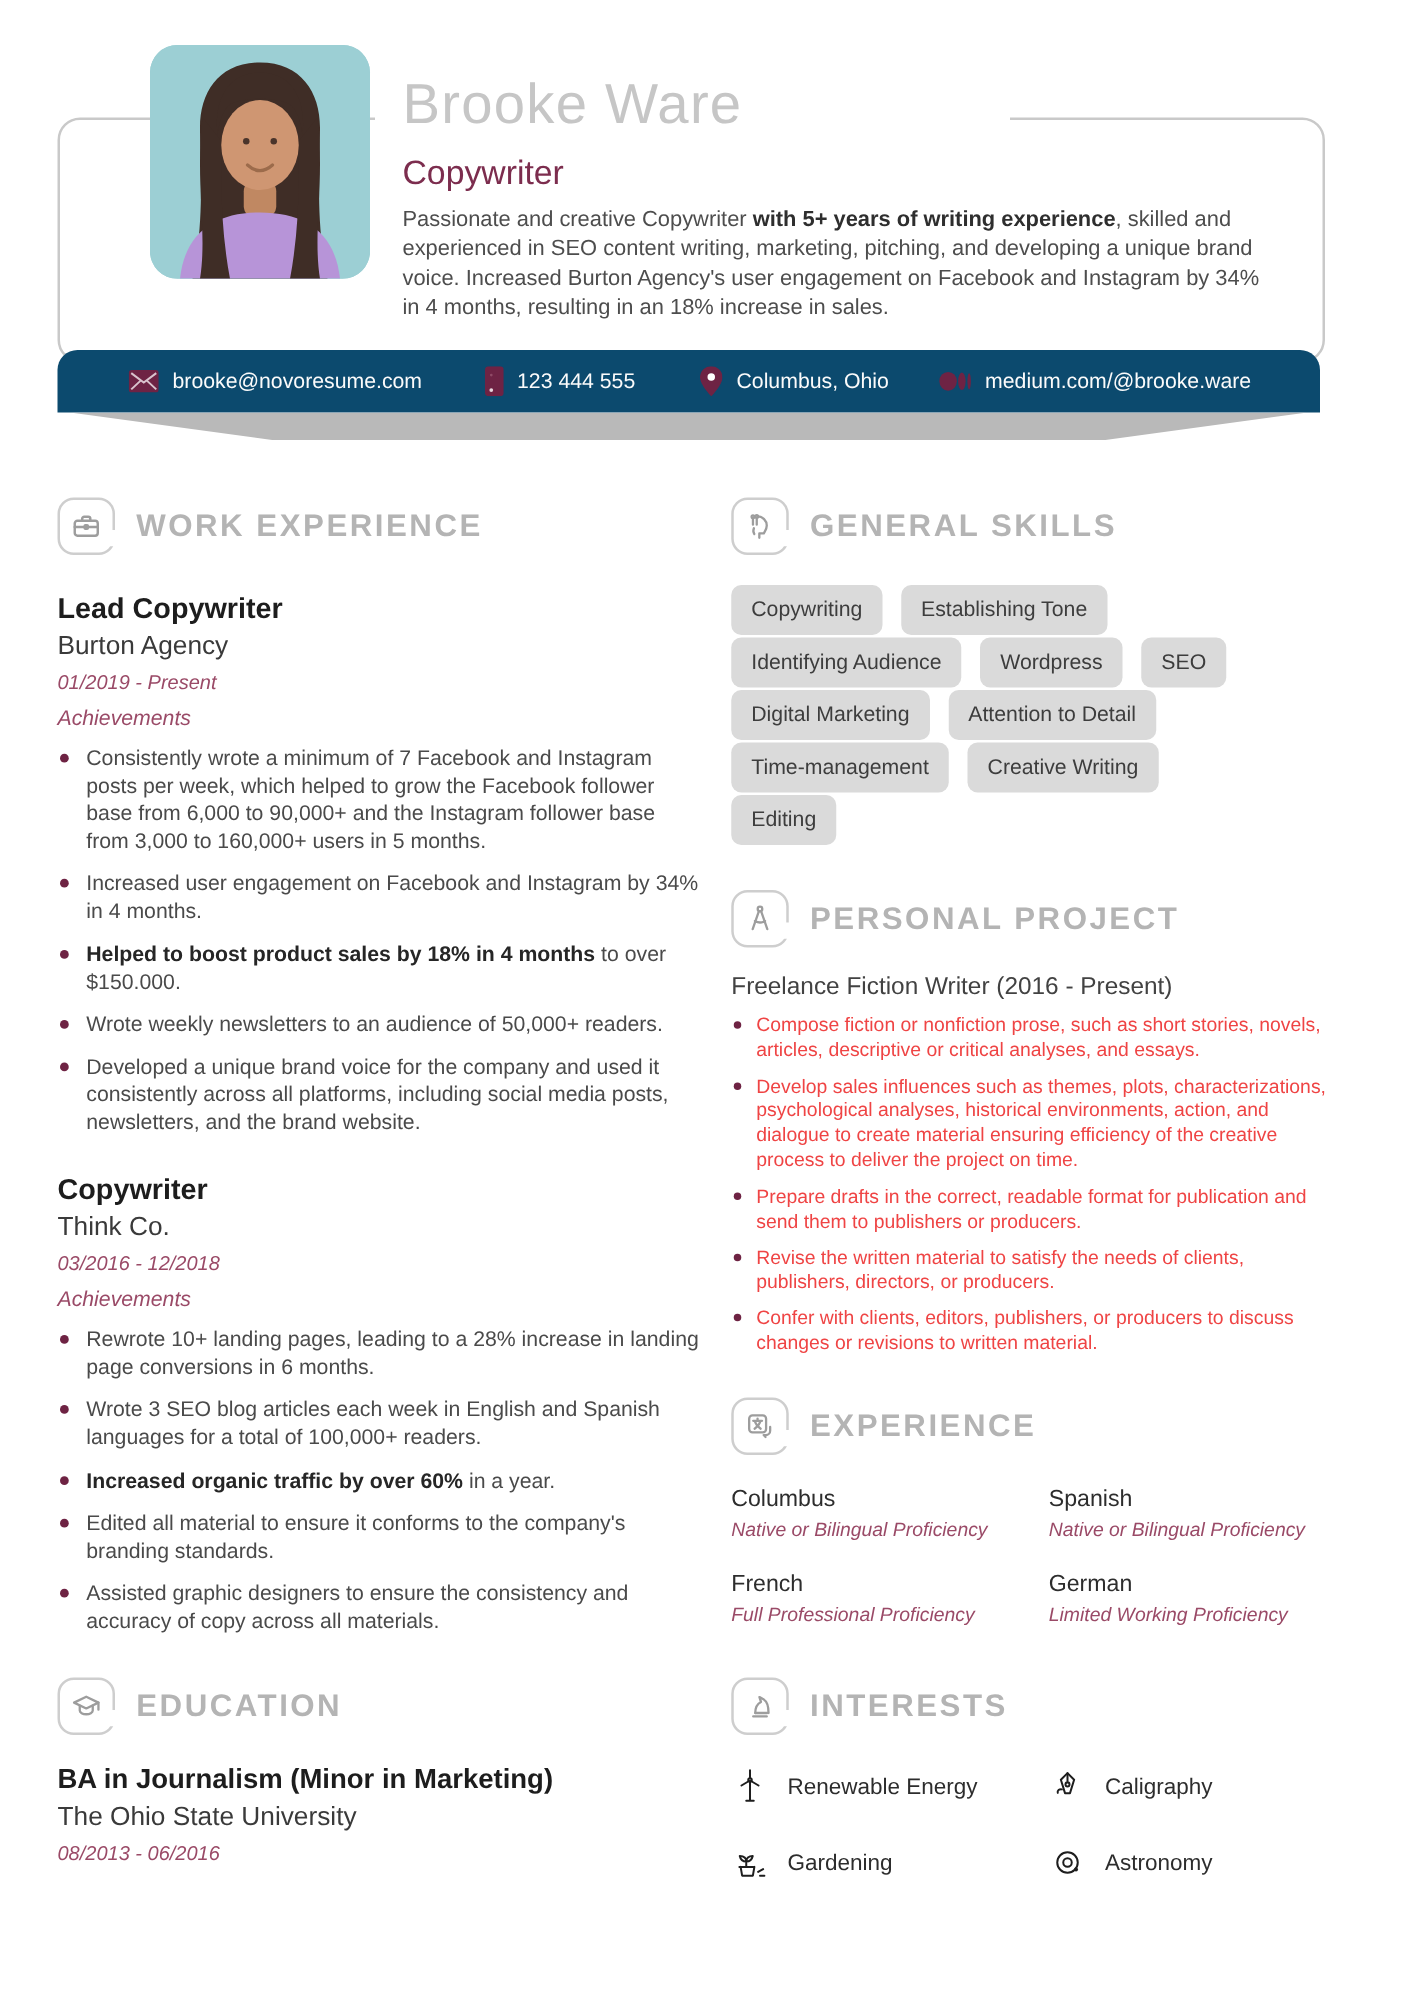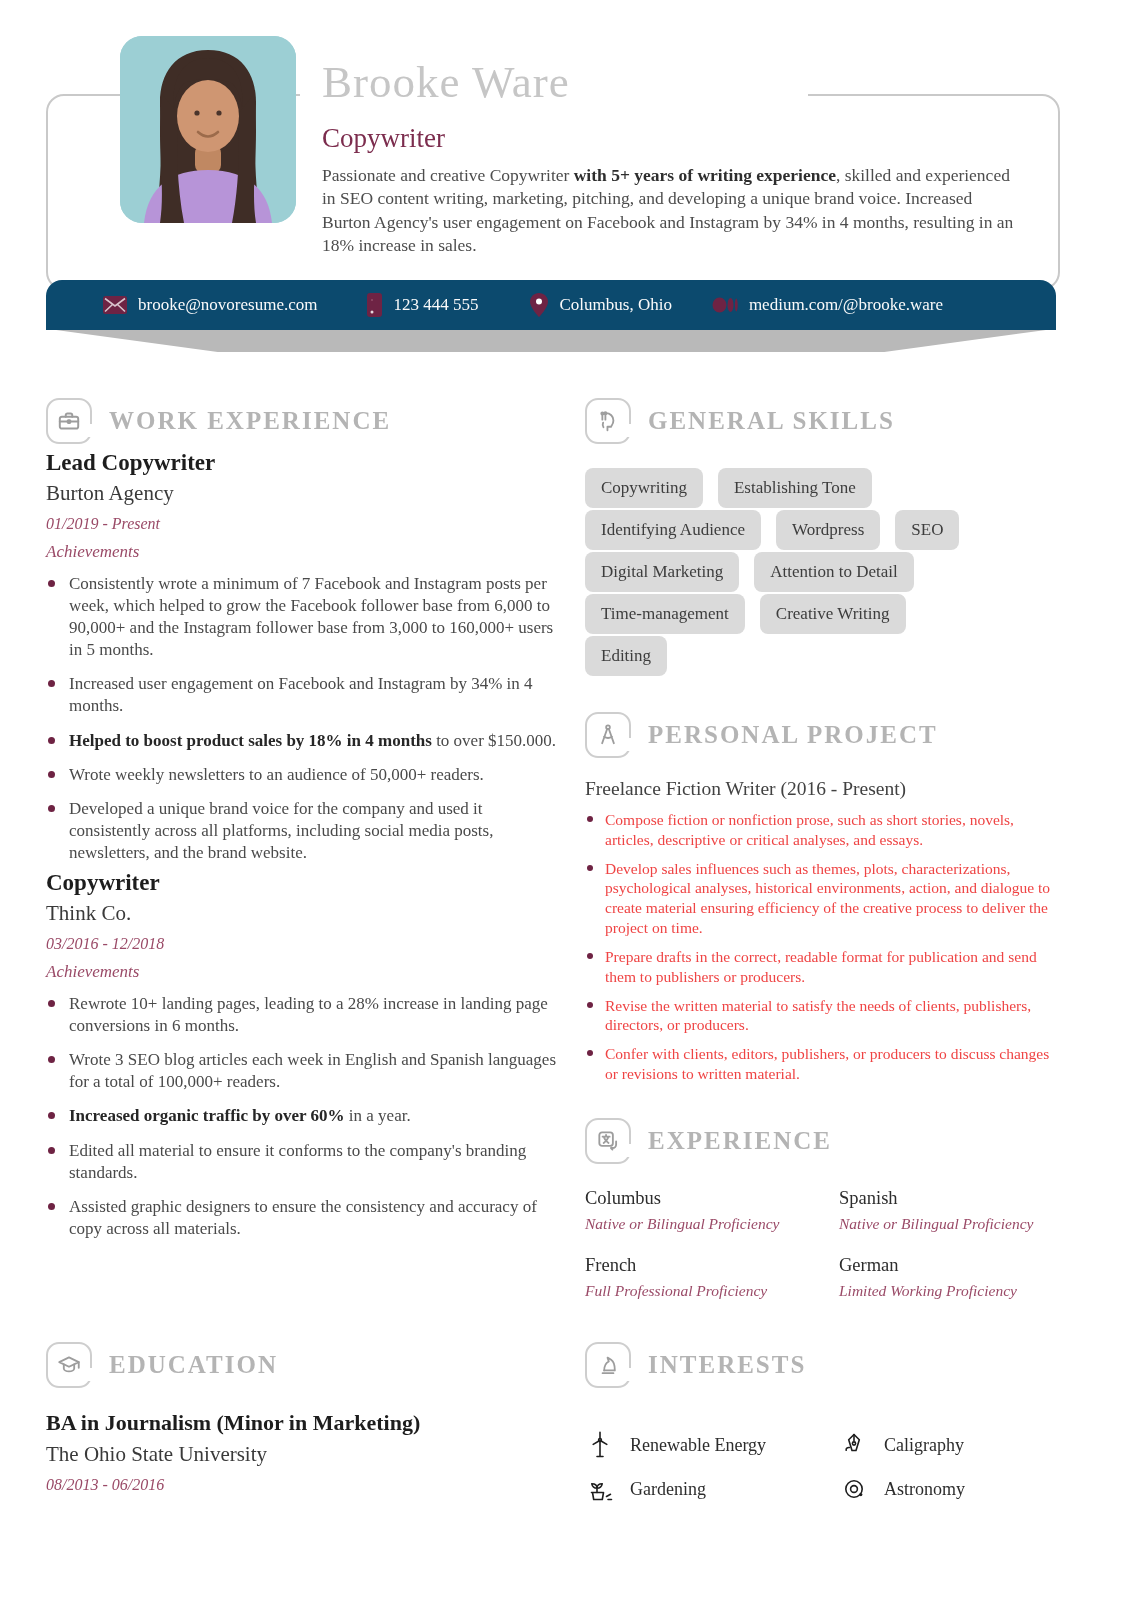--- a/index.html
+++ b/index.html
@@ -1,18 +1,18 @@
 <!DOCTYPE html>
 <html><head>
 <meta charset="utf-8">
 <style>
   html,body { margin:0; padding:0; background:#fff; }
   .page {
     position:relative; width:1130px; height:1600px; background:#ffffff;
-    font-family:Liberation Serif, serif; overflow:hidden;
+    font-family:Liberation Sans, sans-serif; overflow:hidden;
   }
 
   
   .header-frame {
     position:absolute; left:46px; top:94px; width:1010px; height:192px;
     border:2px solid #c9c9c9; border-radius:18px;
   }
   .photo {
     position:absolute; left:120px; top:36px; width:176px; height:187px;
     border-radius:22px; overflow:hidden; background:#9ccfd4;
@@ -49,21 +49,21 @@
   .sec-head { display:flex; align-items:center; gap:17px; }
   .sec-icon {
     width:46px; height:46px; border:2.5px solid #cecece; border-radius:13px;
     display:flex; align-items:center; justify-content:center; color:#9d9d9d;
     position:relative; background:#fff; box-sizing:border-box; flex:0 0 auto;
   }
   .sec-icon::after { content:""; position:absolute; right:-4px; bottom:5px; width:6px; height:13px; background:#fff; }
   .sec-title { font-size:25px; font-weight:bold; color:#b4b4b4; letter-spacing:2px; }
 
   
-  .job { margin-top:6px; }
+  .job { margin-top:29px; }
   .job-title { font-size:23px; font-weight:bold; color:#1d1d1d; }
   .company { font-size:21px; color:#3a3a3a; margin-top:5px; }
   .dates { font-size:16px; font-style:italic; color:#9a4a67; margin-top:9px; }
   .ach-label { font-size:17px; font-style:italic; color:#9a4a67; margin-top:9px; }
   .bullets { margin-top:11px; display:flex; flex-direction:column; gap:12px; }
   .bullet { position:relative; padding-left:23px; font-size:17px; line-height:1.3; color:#4a4a4a; }
   .bullet::before { content:""; position:absolute; left:2px; top:7px; width:7px; height:7px; border-radius:50%; background:#6e2343; }
   .bullet .b { font-weight:bold; color:#262626; }
 
   
@@ -80,21 +80,21 @@
   
   .lang-grid { margin-top:24px; display:grid; grid-template-columns:254px 1fr; row-gap:22px; }
   .lang-name { font-size:18.5px; color:#2d2d2d; }
   .lang-level { font-size:15.5px; font-style:italic; color:#9a4a67; margin-top:5px; max-width:212px; line-height:1.25; }
 
   
   .degree { margin-top:22px; font-size:22px; font-weight:bold; color:#1d1d1d; }
   .school { font-size:21px; color:#3a3a3a; margin-top:6px; }
 
   
-  .int-grid { margin-top:42px; display:grid; grid-template-columns:254px 1fr; row-gap:14px; }
+  .int-grid { margin-top:26px; display:grid; grid-template-columns:254px 1fr; row-gap:31px; }
   .int-item { display:flex; align-items:center; gap:15px; font-size:18px; color:#2d2d2d; }
   .int-item svg { display:block; flex:0 0 auto; color:#1e1e1e; }
 </style>
 </head>
 <body>
 
 <div class="page">
 
   <div class="header-frame"></div>
 

